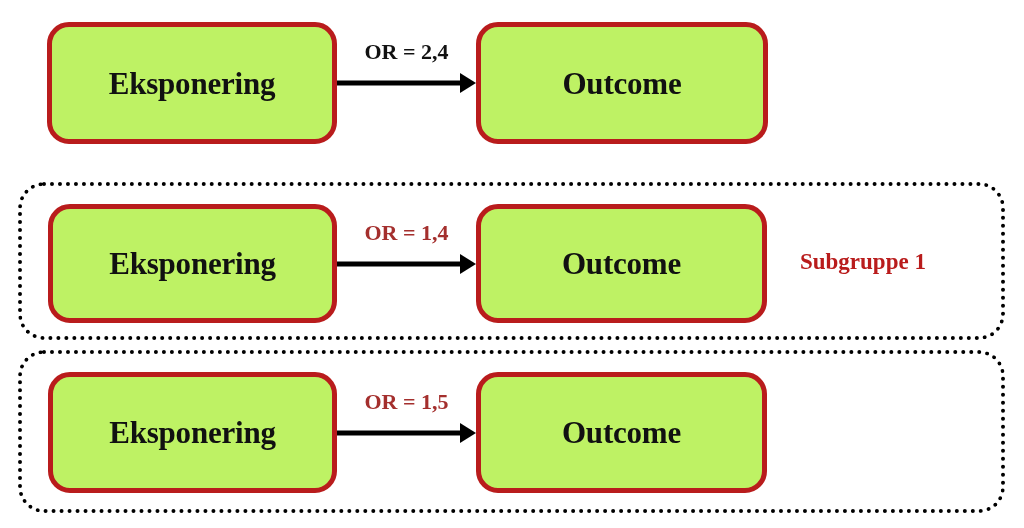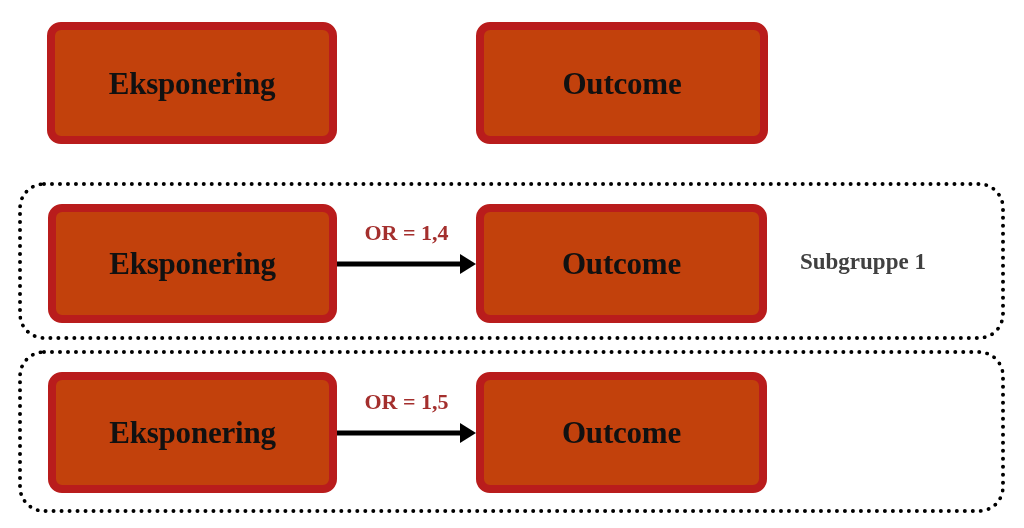--- a/index.html
+++ b/index.html
@@ -42,23 +42,23 @@
     height: 100%;
     border: 4px dotted #000000;
     border-radius: 26px;
     box-sizing: border-box;
   }
 
   
   .node-box {
     position: absolute;
     box-sizing: border-box;
-    background: #c2410c;
-    border: 8px solid #b91c1c;
-    border-radius: 14px;
+    background: #bef264;
+    border: 5px solid #b91c1c;
+    border-radius: 22px;
     display: flex;
     align-items: center;
     justify-content: center;
   }
   .node-label {
     font-weight: bold;
     font-size: 31px;
     color: #111111;
     letter-spacing: -0.2px;
     white-space: nowrap;
@@ -119,36 +119,41 @@
   .or-red   { color: #A42F2D; }
 
   
   .subgroup-caption {
     position: absolute;
     left: 800px;
     top: 50%;
     transform: translateY(-50%);
     font-weight: bold;
     font-size: 23px;
-    color: #404040;
+    color: #b91c1c;
     white-space: nowrap;
     line-height: 1;
   }
 </style>
 </head>
 <body>
 
 <div id="canvas">
 
   <div class="row row-plain r1">
 
     <div class="node-box box-exposure">
       <span class="node-label">Eksponering</span>
     </div>
 
+    <div class="connector">
+      <span class="or-label or-black">OR = 2,4</span>
+      <div class="arrow-line"></div>
+      <div class="arrow-head"></div>
+    </div>
 
     <div class="node-box box-outcome">
       <span class="node-label">Outcome</span>
     </div>
 
   </div>
 
   <div class="row row-group-1 r2">
 
     <div class="dotted-container"></div>

